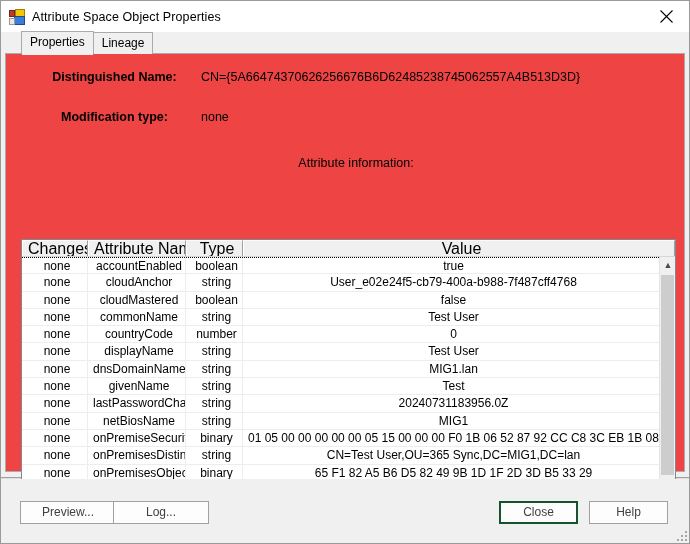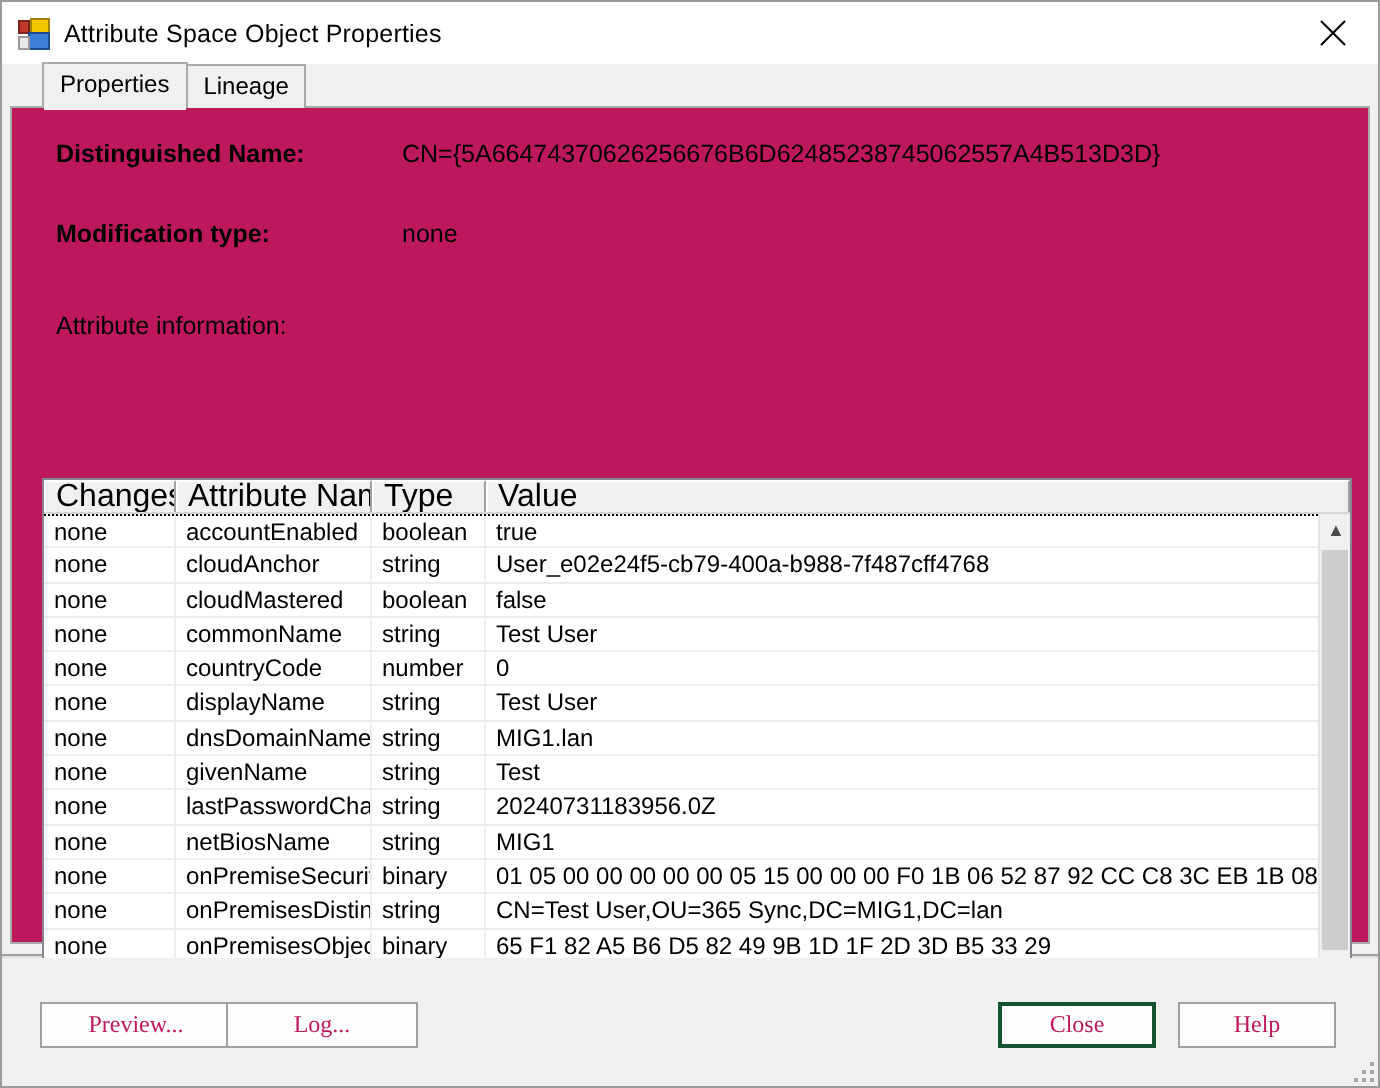--- a/index.html
+++ b/index.html
@@ -102,26 +102,27 @@
   .tab.active::after {
     content:"";
     position:absolute;
     left:0; right:0; bottom:-1px;
     height: 2px;
     background: #f0f0f0;
   }
   
   .page {
     flex: 1 1 auto;
-    background: #be185d;
+    background: #ef4444;
     border: 1px solid #ababab;
     border-top: none;
     margin: 0 4px;
     position: relative;
     box-sizing: border-box;
+    text-align: center;
   }
   .fields {
     padding: 14px 0 0 22px;
   }
   .field-row {
     display: flex;
     margin-bottom: 0px;
     line-height: 18px;
   }
   .field-label {
@@ -268,22 +269,22 @@
     background: #f0f0f0;
     position: relative;
   }
   .btn {
     position: absolute;
     top: 22px;
     height: 23px;
     background: #fdfdfd;
     border: 1px solid #a0a0a0;
     font-size: 12px;
-    font-family: Liberation Serif, serif;
-    color: #be185d;
+    font-family: Liberation Sans, sans-serif;
+    color: #404040;
     cursor: default;
     padding: 0;
     line-height: 21px;
     text-align: center;
   }
   .btn.default {
     border: 2px solid #14532d;
     line-height: 19px;
   }
   #btn-preview { left: 19px; width: 96px; }

